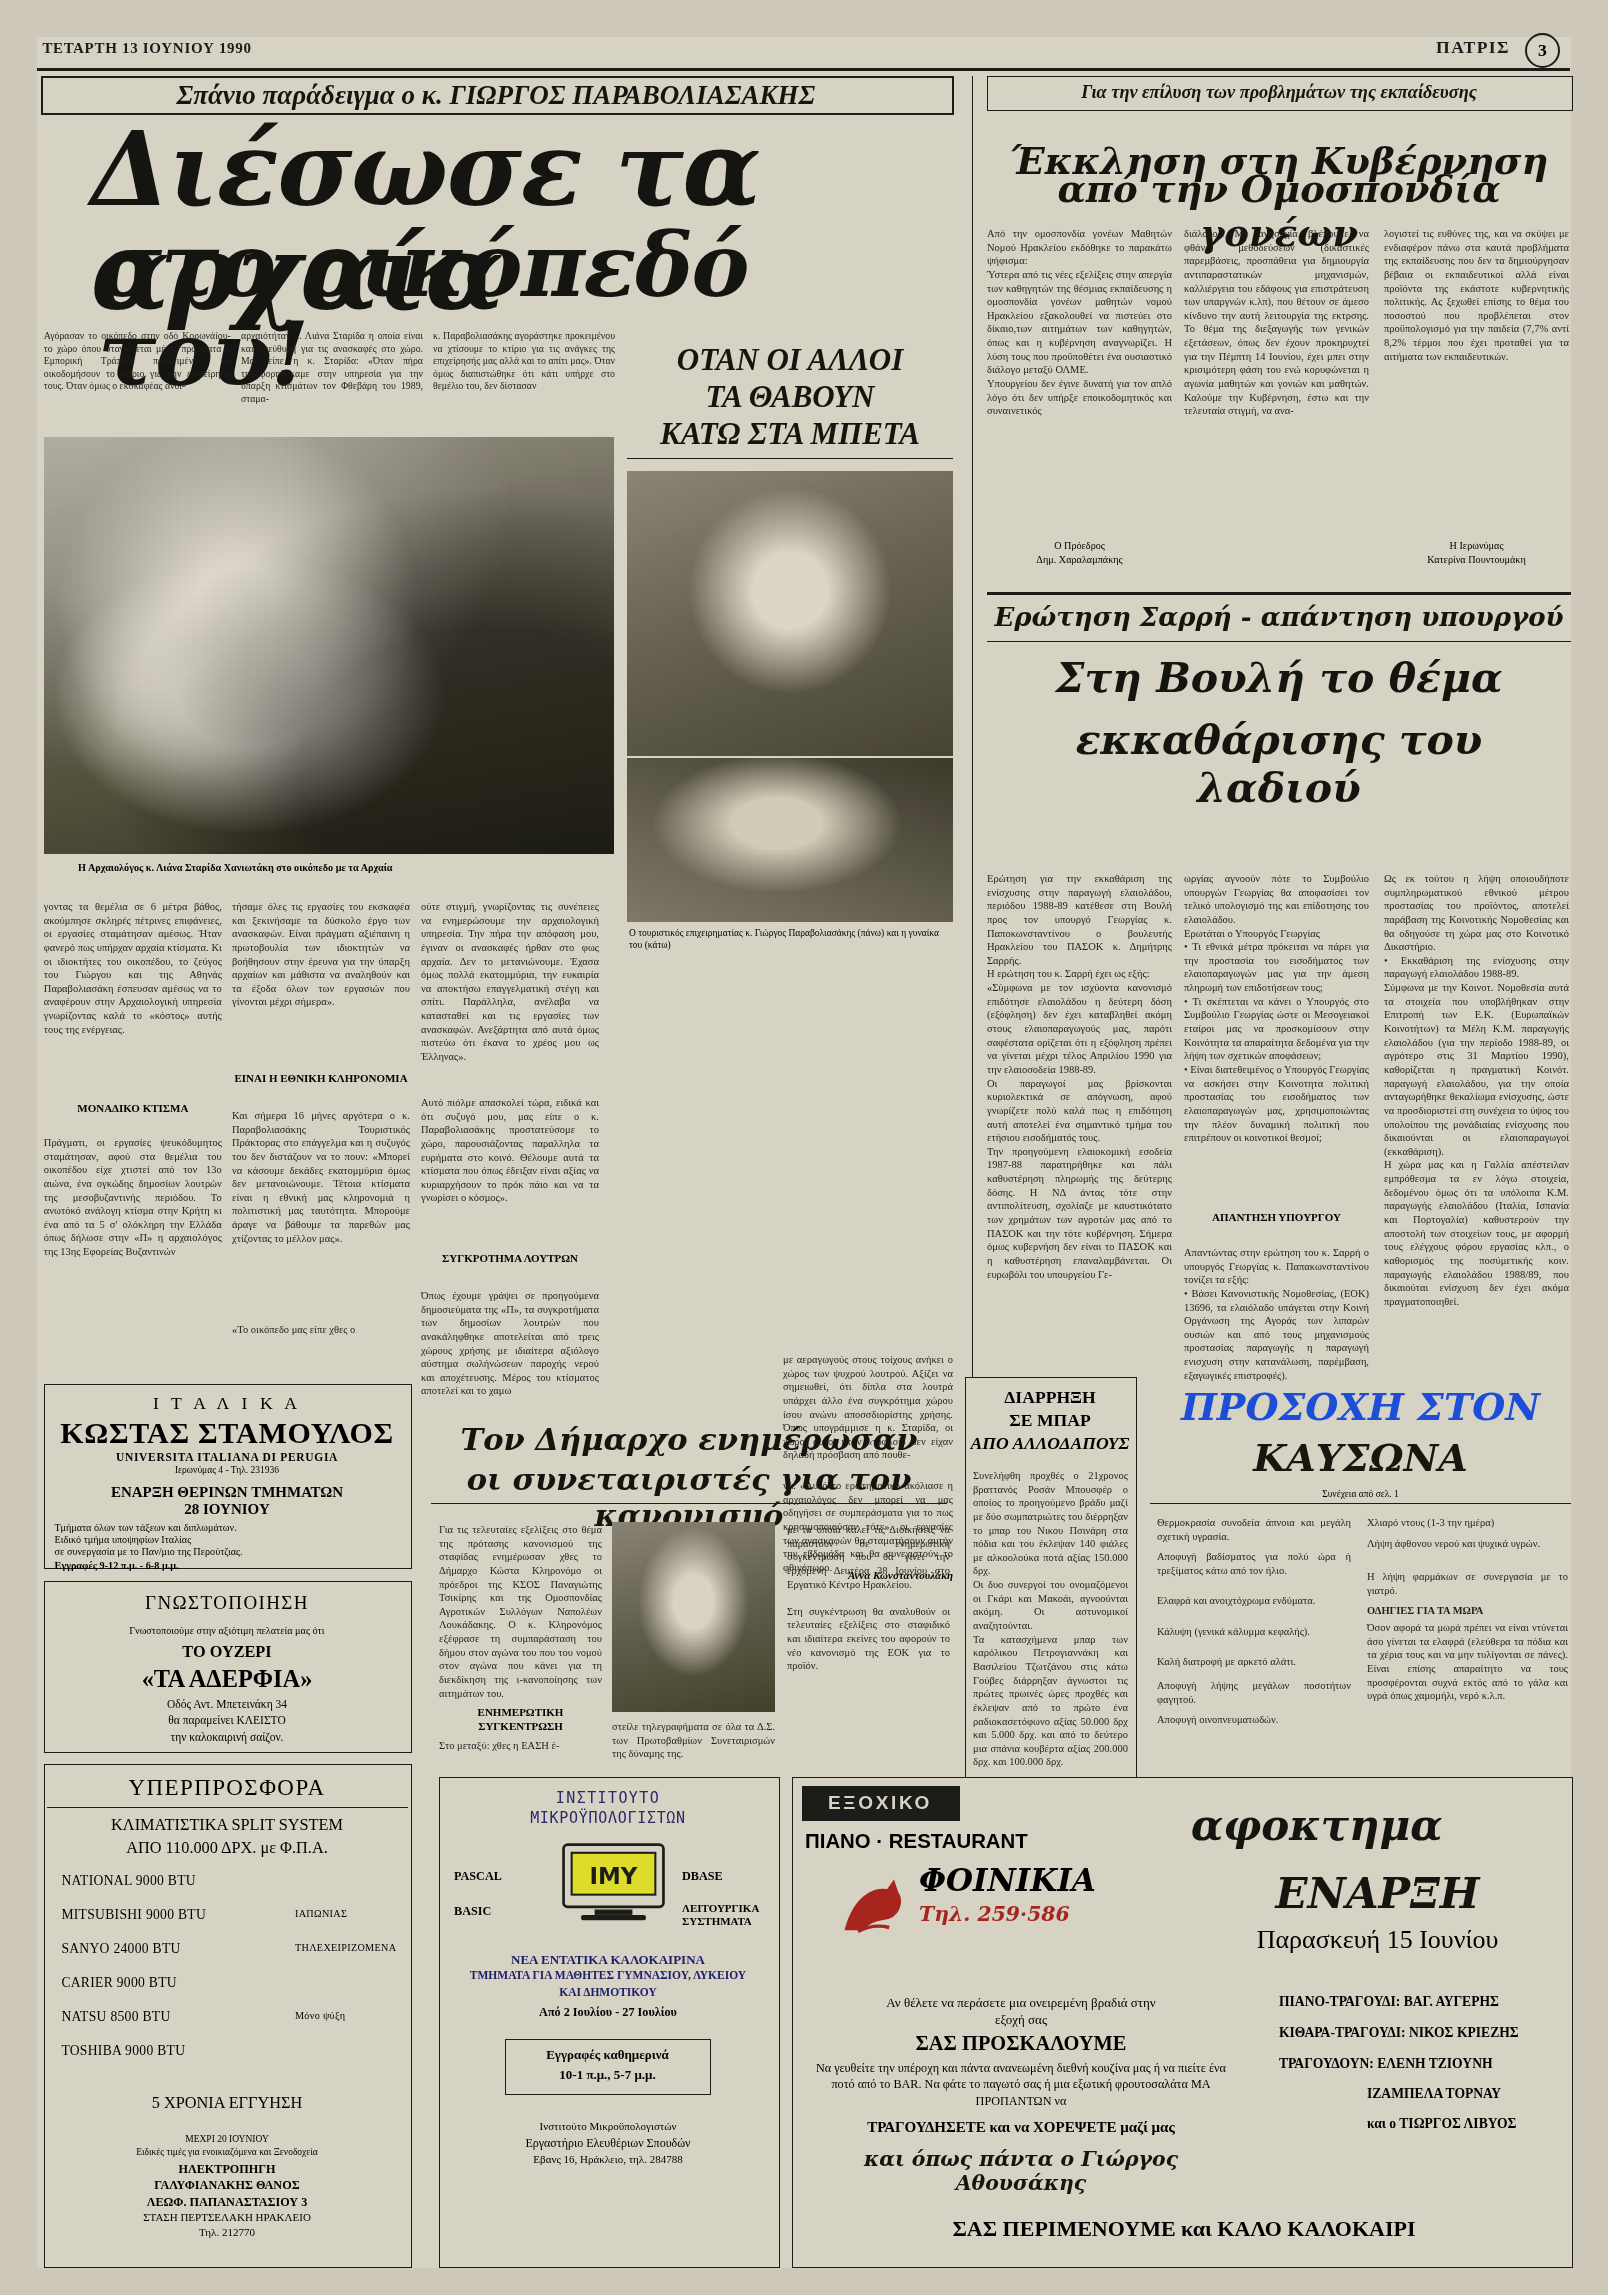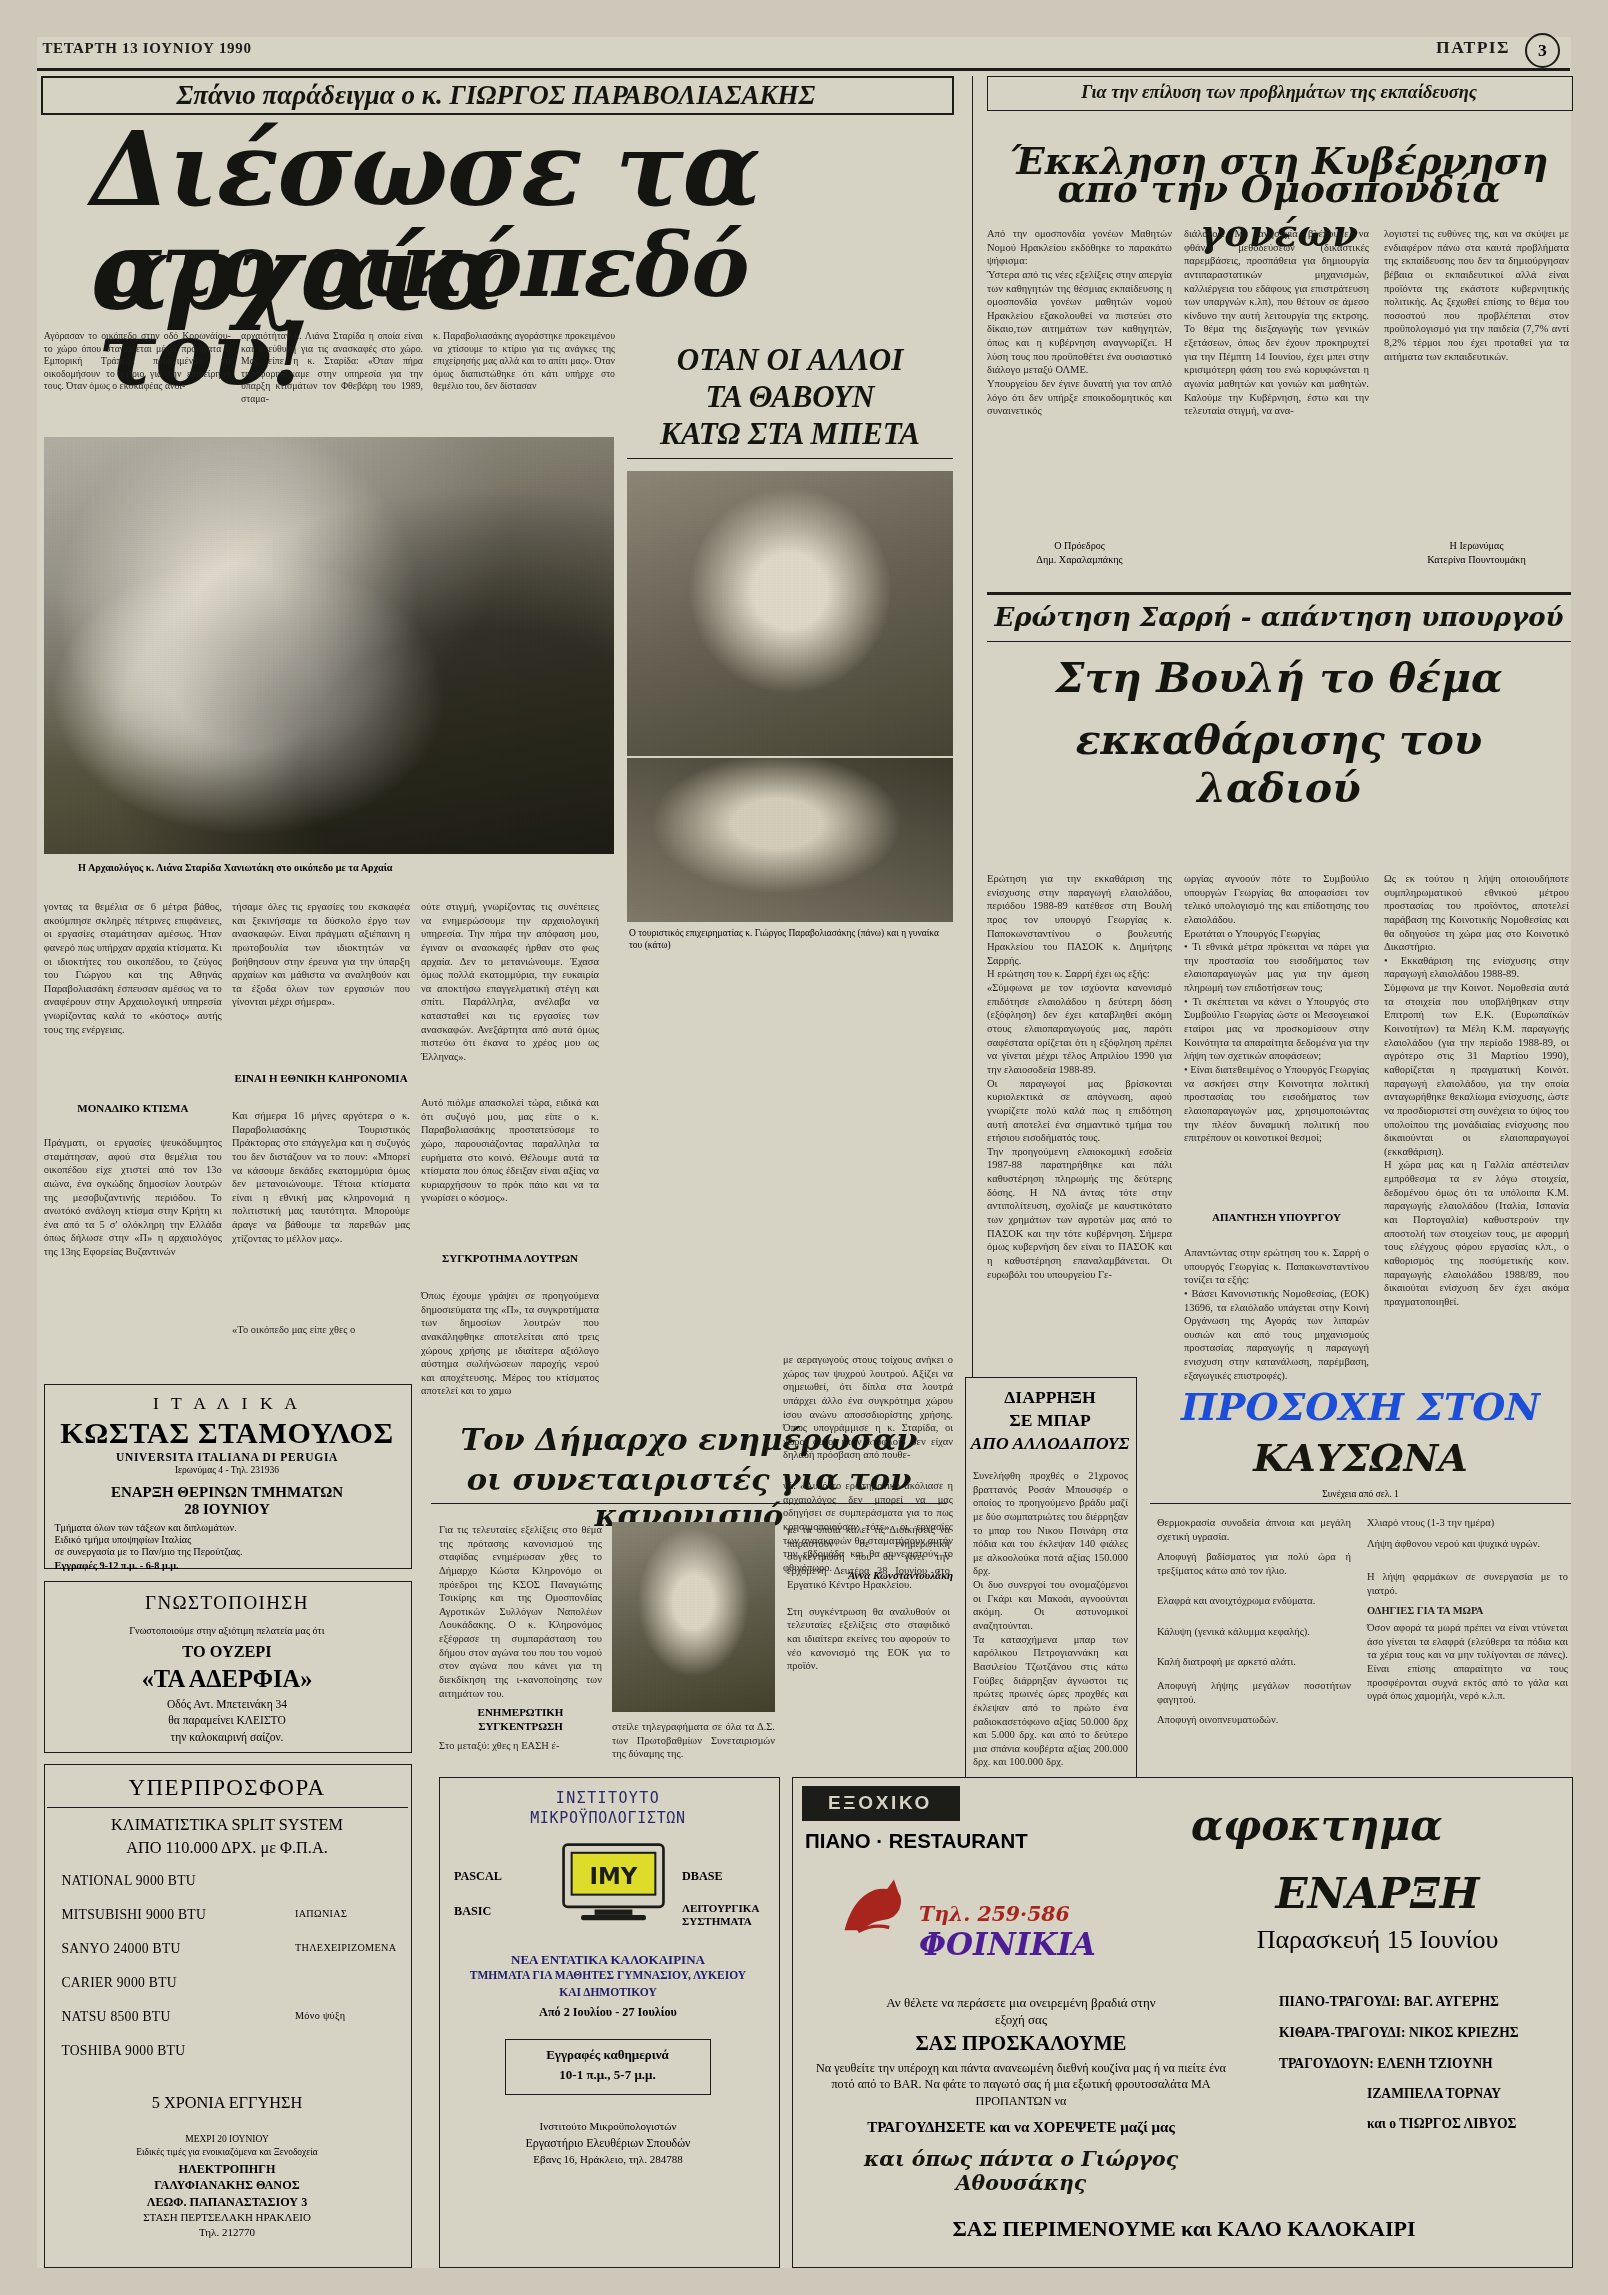--- a/index.html
+++ b/index.html
@@ -327,21 +327,21 @@
   <div class="blk center san bold" style="left:765px; top:1755px; width:156px; color:#d6d2c4; font-size:19px; letter-spacing:2.7px;">ΕΞΟΧΙΚΟ</div>
   <div class="blk san bold" style="left:768px; top:1793px; font-size:20.4px;">ΠΙΑΝΟ · RESTAURANT</div>
   <div class="blk bigital" style="left:1154px; top:1764px; font-size:42px; font-family:'DejaVu Serif', serif;">αφοκτημα</div>
 
   <div class="blk" style="left:794px; top:1832px; width:88px; height:75px;">
     <svg viewBox="0 0 130 110" width="88" height="75">
       <path d="M20 90 q10 -40 35 -55 q12 -8 28 -6 l10 -14 l6 18 q8 12 2 26 q-6 14 -24 16 q-18 2 -30 15z" fill="#a8251d"></path>
       <path d="M40 92 q22 -12 46 -6" stroke="#a8251d" stroke-width="5" fill="none"></path>
     </svg>
   </div>
-  <div class="blk bigital" style="left:882px; top:1889px; font-size:31px; color:#4c1d95;">ΦΟΙΝΙΚΙΑ</div>
+  <div class="blk bigital" style="left:882px; top:1825px; font-size:31px; color:#000000;">ΦΟΙΝΙΚΙΑ</div>
   <div class="blk bigital" style="left:882px; top:1865px; font-size:20.4px; color:#a8251d;">Τηλ. 259·586</div>
 
   <div class="blk bigital center" style="left:1154px; top:1832px; width:373px; font-size:42px;">ΕΝΑΡΞΗ</div>
   <div class="blk center ser" style="left:1154px; top:1888px; width:373px; font-size:26px;">Παρασκευή 15 Ιουνίου</div>
 
   <div class="blk center ser" style="left:767px; top:1958px; width:434px; font-size:13px;">Αν θέλετε να περάσετε μια ονειρεμένη βραδιά στην</div>
   <div class="blk center ser" style="left:767px; top:1975px; width:434px; font-size:13px;">εξοχή σας</div>
   <div class="blk center ser bold" style="left:767px; top:1995px; width:434px; font-size:20.4px;">ΣΑΣ ΠΡΟΣΚΑΛΟΥΜΕ</div>
   <div class="blk center ser" style="left:767px; top:2023px; width:434px; font-size:12.2px; line-height:1.35;">Να γευθείτε την υπέροχη και πάντα ανανεωμένη διεθνή κουζίνα μας ή να πιείτε ένα ποτό από το BAR. Να φάτε το παγωτό σας ή μια εξωτική φρουτοσαλάτα ΜΑ ΠΡΟΠΑΝΤΩΝ να</div>
   <div class="blk center ser bold" style="left:767px; top:2082px; width:434px; font-size:15px;">ΤΡΑΓΟΥΔΗΣΕΤΕ και να ΧΟΡΕΨΕΤΕ μαζί μας</div>

